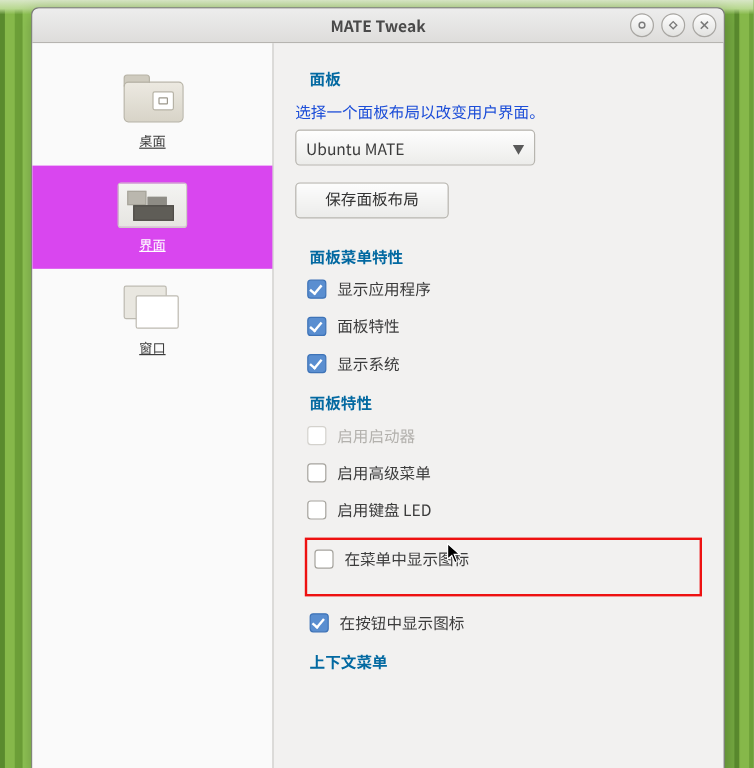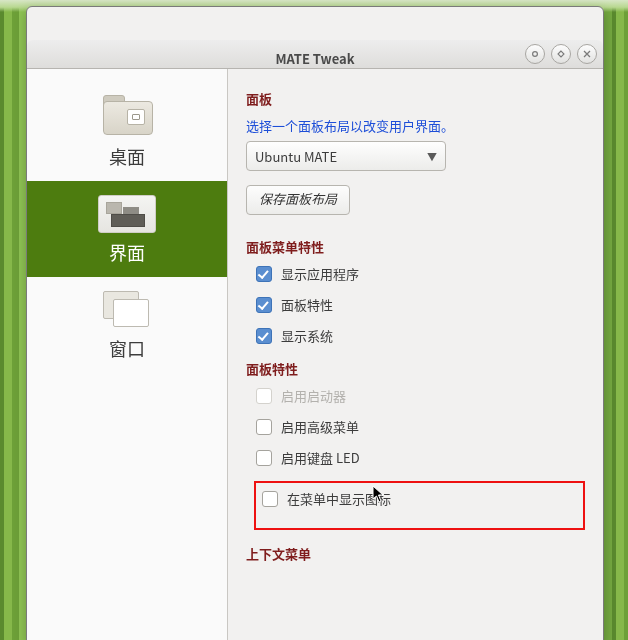--- a/index.html
+++ b/index.html
@@ -10,34 +10,34 @@
     background:linear-gradient(90deg,#5a8a2e 0 4px,#86b84a 4px 12px,#6da038 12px 19px,#8fc454 19px 28px,#74a840 28px 36px);
     background-size:36px 100%;filter:blur(0.6px);}
   .bg-top{position:absolute;left:0;right:0;top:0;height:12px;
     background:linear-gradient(#d8e6c6,#b8d890 60%,transparent);}
   
   .win{position:absolute;left:26px;top:6px;width:576px;height:634px;
     background:#f2f1f0;border:1px solid #7a7a7a;border-radius:6px 6px 0 0;
     box-shadow:0 4px 12px rgba(0,0,0,.25);display:flex;flex-direction:column;}
   .titlebar{height:28px;background:linear-gradient(#ededed,#dedddb);
     border-bottom:1px solid #b6b4b0;border-radius:6px 6px 0 0;
-    display:flex;align-items:flex-end;position:relative;margin-top:33px;}
+    display:flex;align-items:center;position:relative;}
   .titlebar .title{flex:0 0 auto;margin:0 auto;font-weight:bold;color:#4a4a4a;}
   .winbtns{position:absolute;right:6px;top:4px;display:flex;gap:6px;}
   .winbtn{width:18px;height:18px;border-radius:50%;background:linear-gradient(#fdfdfd,#e2e2e0);
     border:1px solid #a8a6a2;display:flex;align-items:center;justify-content:center;
     font-size:10px;color:#6b6b6b;cursor:pointer;}
   .body{flex:1;display:flex;min-height:0;}
   
   .sidebar{width:200px;background:#fafafa;border-right:1px solid #c9c7c3;
     padding-top:14px;display:flex;flex-direction:column;gap:0;}
   .cat{display:flex;flex-direction:column;align-items:center;gap:6px;
     padding:14px 0 12px;cursor:pointer;}
-  .cat.sel{background:#4d7c0f;color:#fff;}
-  .cat .lbl{font-size:18px;}
+  .cat.sel{background:#d946ef;color:#fff;}
+  .cat .lbl{font-size:11px;text-decoration:underline;}
   .ico{width:48px;height:40px;position:relative;}
   
   .ico-desktop{width:56px;height:40px;}
   .ico-desktop .fold{position:absolute;left:4px;top:4px;width:48px;height:32px;
     background:linear-gradient(#ece9e1,#d8d4c8);border:1px solid #b7b3a6;border-radius:4px;}
   .ico-desktop .tab{position:absolute;left:4px;top:-2px;width:20px;height:8px;
     background:#cfcbbf;border:1px solid #b7b3a6;border-radius:3px 3px 0 0;}
   .ico-desktop .badge{position:absolute;right:10px;top:12px;width:16px;height:14px;
     background:#fff;border:1px solid #b7b3a6;border-radius:2px;}
   .ico-desktop .badge:after{content:"";position:absolute;left:4px;top:4px;width:6px;height:4px;
@@ -49,29 +49,29 @@
   .ico-iface .b1{left:7px;top:6px;width:14px;height:10px;background:#bab7ae;border-color:#a8a59b}
   .ico-iface .b2{left:24px;top:11px;width:14px;height:8px;}
   .ico-iface .b3{left:12px;top:18px;width:32px;height:11px;background:#5f5d57;border-color:#4f4d48}
   
   .ico-win{width:48px;height:38px;position:relative;}
   .ico-win .w1,.ico-win .w2{position:absolute;border:1px solid #bdbab1;background:#fff;border-radius:2px;}
   .ico-win .w1{left:0;top:0;width:34px;height:26px;background:#e9e7e0;}
   .ico-win .w2{left:10px;top:8px;width:34px;height:26px;}
   
   .main{flex:1;overflow-y:auto;padding:14px 18px 0 18px;}
-  .sect-title{font-weight:bold;color:#7f1d1d;margin:6px 0 8px;}
+  .sect-title{font-weight:bold;color:#0369a1;margin:6px 12px 8px;}
   .hint{color:#1d4ed8;margin-bottom:6px;}
   .combo{width:182px;height:28px;background:linear-gradient(#fefefe,#ececea);
     border:1px solid #b7b5af;border-radius:4px;display:flex;align-items:center;
     padding:0 8px;justify-content:space-between;cursor:pointer;margin-bottom:14px;}
   .combo .arr{font-size:10px;color:#5a5a5a;}
-  .btn{display:inline-block;height:28px;line-height:26px;padding:0 12px;
+  .btn{display:inline-block;height:28px;line-height:26px;padding:0 24px;
     background:linear-gradient(#fdfdfd,#ececea);border:1px solid #b7b5af;
-    border-radius:4px;cursor:pointer;color:#333;font-style:italic;}
+    border-radius:4px;cursor:pointer;color:#333;}
   .chk-list{margin:4px 0 14px 10px;display:flex;flex-direction:column;gap:12px;}
   .chk-row{display:flex;align-items:center;gap:9px;cursor:pointer;}
   .chk-row.disabled{color:#b3b1ad;cursor:default;}
   .cb{width:14px;height:14px;border:1px solid #a5a39d;border-radius:3px;background:#fff;
     display:flex;align-items:center;justify-content:center;flex:0 0 auto;}
   .cb.checked{background:#5a8ed0;border-color:#3e73b7;}
   .cb.checked:after{content:"";width:8px;height:4px;border:2px solid #fff;border-top:0;border-right:0;
     transform:rotate(-50deg) translate(0px,-1px);}
   .redbox{border:2px solid #e11;padding:6px 52px 20px 6px;margin-left:4px;display:inline-flex;}
   .cursor{position:absolute;width:14px;height:18px;pointer-events:none;}
@@ -175,20 +175,24 @@
         </label>
       </div>
 
       <div class="chk-list" style="margin-left:4px;position:relative">
         <span class="redbox">
           <label class="chk-row">
             <span class="cb"></span>
             <span>在菜单中显示图标</span>
           </label>
         </span>
+        <label class="chk-row" style="margin-left:8px">
+          <span class="cb checked"></span>
+          <span>在按钮中显示图标</span>
+        </label>
         <div class="cursor" style="left:122px;top:4px">
           <svg width="14" height="18">
               <path d="M1 1 L1 14 L4.5 11 L7 17 L9 16 L6.5 10 L11 10 Z" fill="#000" stroke="#fff" stroke-width="1"></path>
             </svg>
         </div>
       </div>
 
       <div class="sect-title" style="margin-top:6px">上下文菜单</div>
     </div>
   </div>

